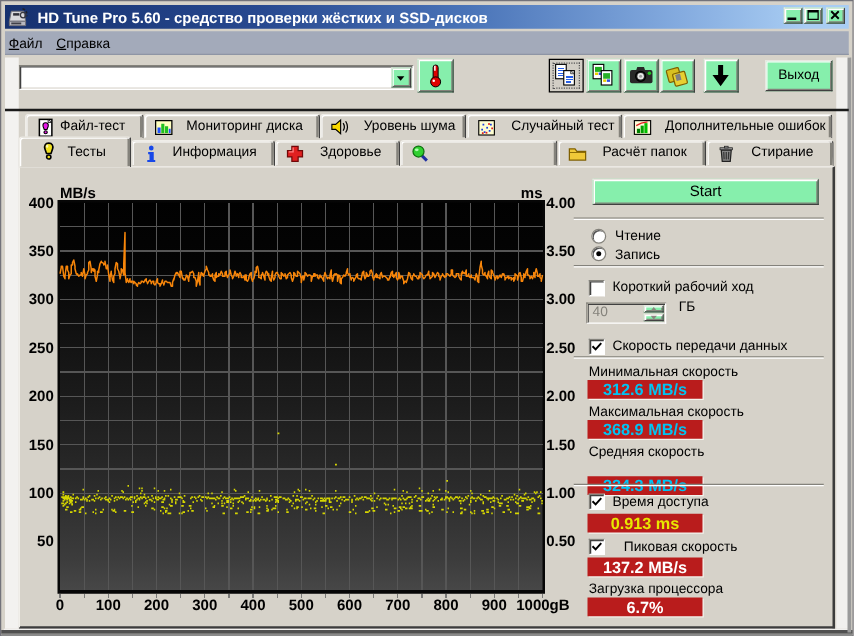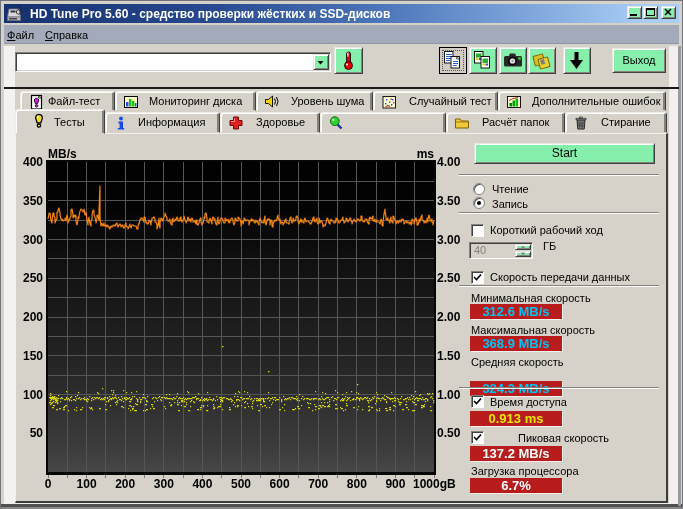--- a/index.html
+++ b/index.html
@@ -395,15 +395,15 @@
       <path d="M2 5 L4.5 7.5 L9 2.5" stroke="#000" stroke-width="1.6" fill="none"></path>
     </svg>
   </div>
 <div class="abs lbl" style="left:490px;top:396px;z-index:40;">Время доступа</div>
 <div class="abs vbox" style="left:470px;top:411px;width:92px;height:15px;color:#e8e800;z-index:40;">0.913 ms</div>
 <div class="abs cb" style="left:471px;top:431px;z-index:40;">
     <svg width="11" height="11" style="position:absolute;left:0;top:0">
       <path d="M2 5 L4.5 7.5 L9 2.5" stroke="#000" stroke-width="1.6" fill="none"></path>
     </svg>
   </div>
-<div class="abs lbl" style="left:518px;top:432px;z-index:40;">Пиковая скорость</div>
+<div class="abs lbl" style="left:499px;top:432px;z-index:40;">Пиковая скорость</div>
 <div class="abs vbox" style="left:470px;top:446px;width:92px;height:15px;color:#fff;z-index:40;">137.2 MB/s</div>
 <div class="abs lbl" style="left:471px;top:465px;z-index:40;">Загрузка процессора</div>
 <div class="abs vbox" style="left:470px;top:478px;width:92px;height:15px;color:#fff;z-index:40;">6.7%</div>
 </body></html>

